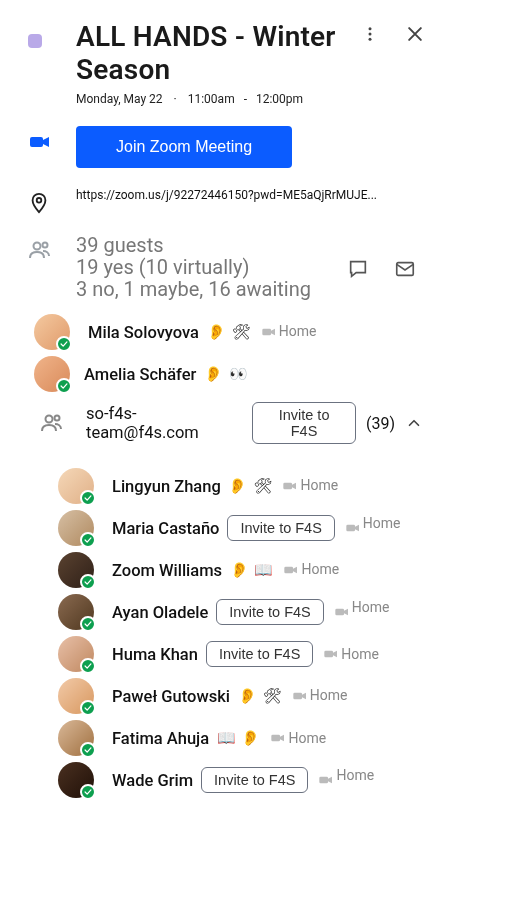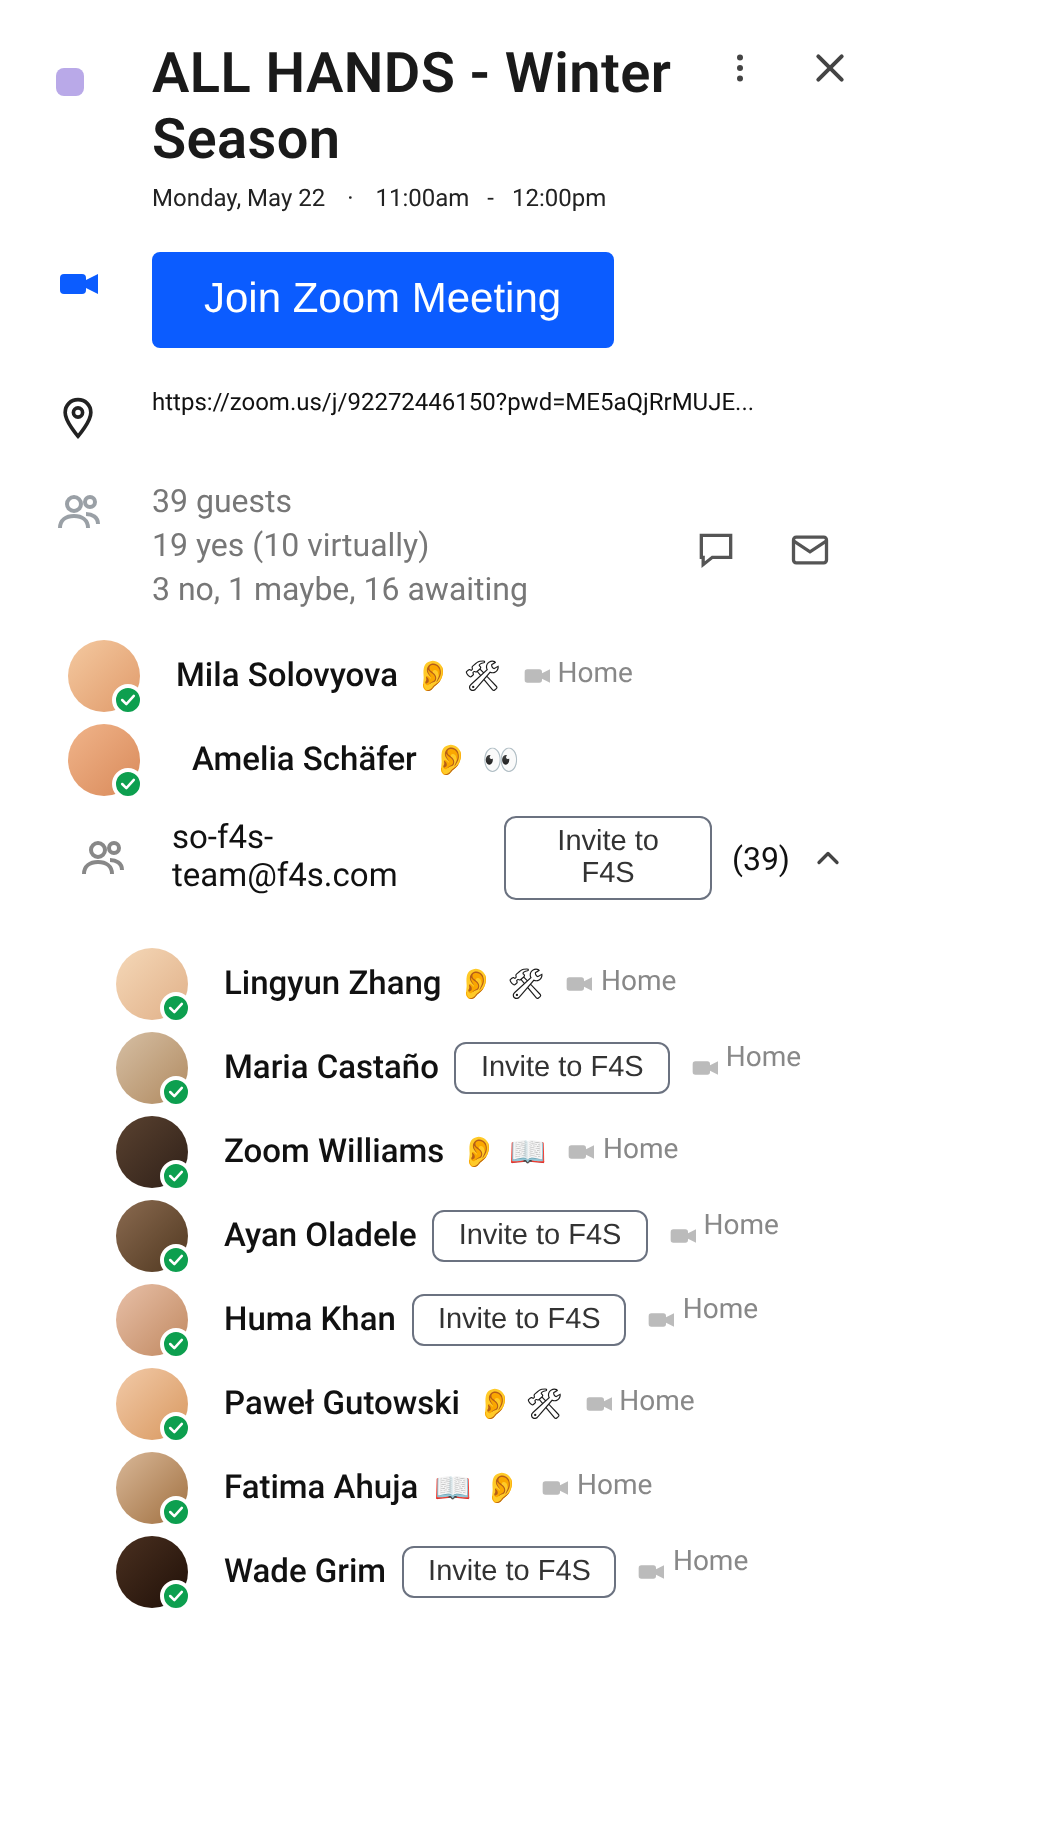--- a/index.html
+++ b/index.html
@@ -14,26 +14,26 @@
   .content { flex: 1; min-width: 0; }
 
   .color-chip { width: 14px; height: 14px; border-radius: 4px; background: #b9a9e8; margin-top: 10px; }
 
   h1.title { font-size: 28px; font-weight: 600; letter-spacing: 0.2px; margin-bottom: 6px; }
   .subtitle { font-size: 12px; color: #222; }
   .subtitle .dot { margin: 0 8px; }
   .subtitle .dash { margin: 0 6px; }
 
   .zoom-icon { color: #0b5cff; }
-  .join-btn { background: #0b5cff; color: #fff; border: none; padding: 12px 26px; font-size: 21px; border-radius: 4px; cursor: pointer; }
+  .join-btn { background: #0b5cff; color: #fff; border: none; padding: 12px 40px; font-size: 16px; border-radius: 4px; cursor: pointer; }
 
   .pin-icon { color: #222; }
   .link { font-size: 12px; color: #111; white-space: nowrap; overflow: hidden; text-overflow: ellipsis; max-width: 420px; }
 
-  .guests-summary { color: #777; font-size: 16px; line-height: 22px; }
+  .guests-summary { color: #777; font-size: 20px; line-height: 22px; }
   .guests-actions { display:flex; gap:12px; align-items:center; margin-top:4px; }
   .ghost-icon { color:#555; }
 
   .attendee-list { margin-top: 10px; }
   .att-row { display: flex; align-items: center; padding: 4px 0 2px 0; }
   .att-side { width: 48px; flex: 0 0 48px; display:flex; justify-content:center; position:relative; }
   .avatar { width: 36px; height: 36px; border-radius: 50%; position: relative; display:flex; align-items:center; justify-content:center; color:#fff; font-weight:600; font-size:14px;}
   .check { position: absolute; bottom: -2px; right: 4px; width: 16px; height: 16px; background: #0d9f4f; border-radius: 50%; border: 2px solid #fff; display:flex; align-items:center; justify-content:center; }
   .check svg { width: 10px; height: 10px; fill: #fff; }
   .att-main { flex: 1; display:flex; flex-direction:row; }
@@ -194,21 +194,21 @@
       </div>
       <div class="att-row">
         <div class="att-side">
           <div class="avatar av2"></div>
           <div class="check">
             <svg viewBox="0 0 24 24">
               <path d="M5 12 L10 17 L19 7" fill="none" stroke="#fff" stroke-width="3" stroke-linecap="round" stroke-linejoin="round"></path>
             </svg>
           </div>
         </div>
-        <div class="att-main" style="margin-left: 20px;">
+        <div class="att-main" style="margin-left: 8px;">
           <div class="att-top">
             <span class="att-name">Amelia Schäfer</span>
             <span class="badges">
               <span class="badge">👂</span>
               <span class="badge">👀</span>
             </span>
           </div>
         </div>
       </div>
     </div>
@@ -333,21 +333,21 @@
       </div>
       <div class="att-row">
         <div class="att-side" style="margin-left: 12px;">
           <div class="avatar av7"></div>
           <div class="check">
             <svg viewBox="0 0 24 24">
               <path d="M5 12 L10 17 L19 7" fill="none" stroke="#fff" stroke-width="3" stroke-linecap="round" stroke-linejoin="round"></path>
             </svg>
           </div>
         </div>
-        <div class="att-main" style="margin-left: 12px;">
+        <div class="att-main" style="margin-left: 12px; align-items: center;">
           <div class="att-top">
             <span class="att-name">Huma Khan</span>
             <button class="invite-btn">Invite to F4S</button>
             <span class="vid-icon">
               <svg width="20" height="16" viewBox="0 0 24 24">
                 <rect x="2" y="7" width="13" height="10" rx="2" fill="currentColor"></rect>
                 <path d="M15 10 L21 7 V17 L15 14 Z" fill="currentColor"></path>
               </svg>
             </span>
           </div>
@@ -382,21 +382,21 @@
       </div>
       <div class="att-row">
         <div class="att-side" style="margin-left: 12px;">
           <div class="avatar av9"></div>
           <div class="check">
             <svg viewBox="0 0 24 24">
               <path d="M5 12 L10 17 L19 7" fill="none" stroke="#fff" stroke-width="3" stroke-linecap="round" stroke-linejoin="round"></path>
             </svg>
           </div>
         </div>
-        <div class="att-main" style="margin-left: 12px;">
+        <div class="att-main" style="margin-left: 12px; align-items: center;">
           <div class="att-top">
             <span class="att-name">Fatima Ahuja</span>
             <span class="badges">
               <span class="badge">📖</span>
               <span class="badge">👂</span>
             </span>
             <span class="vid-icon">
               <svg width="20" height="16" viewBox="0 0 24 24">
                 <rect x="2" y="7" width="13" height="10" rx="2" fill="currentColor"></rect>
                 <path d="M15 10 L21 7 V17 L15 14 Z" fill="currentColor"></path>

